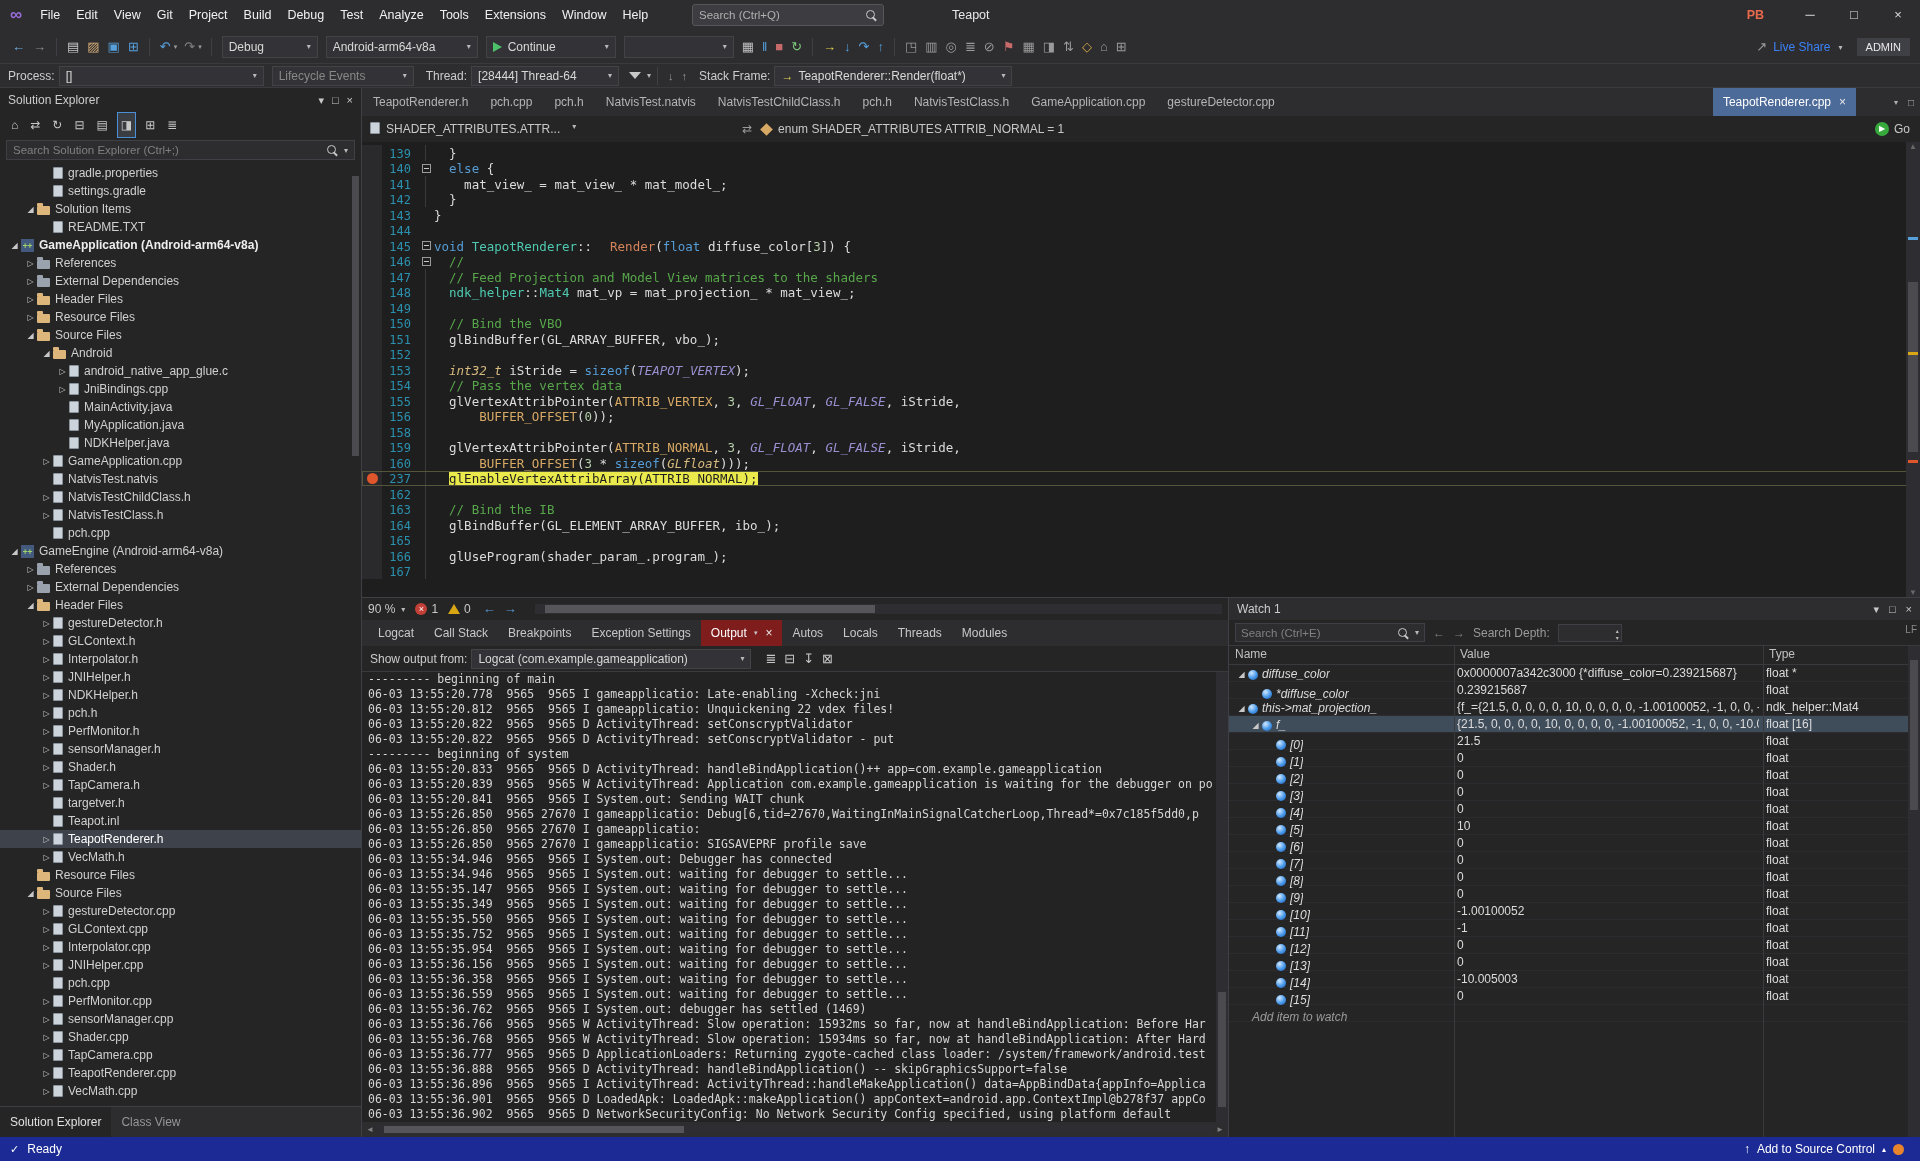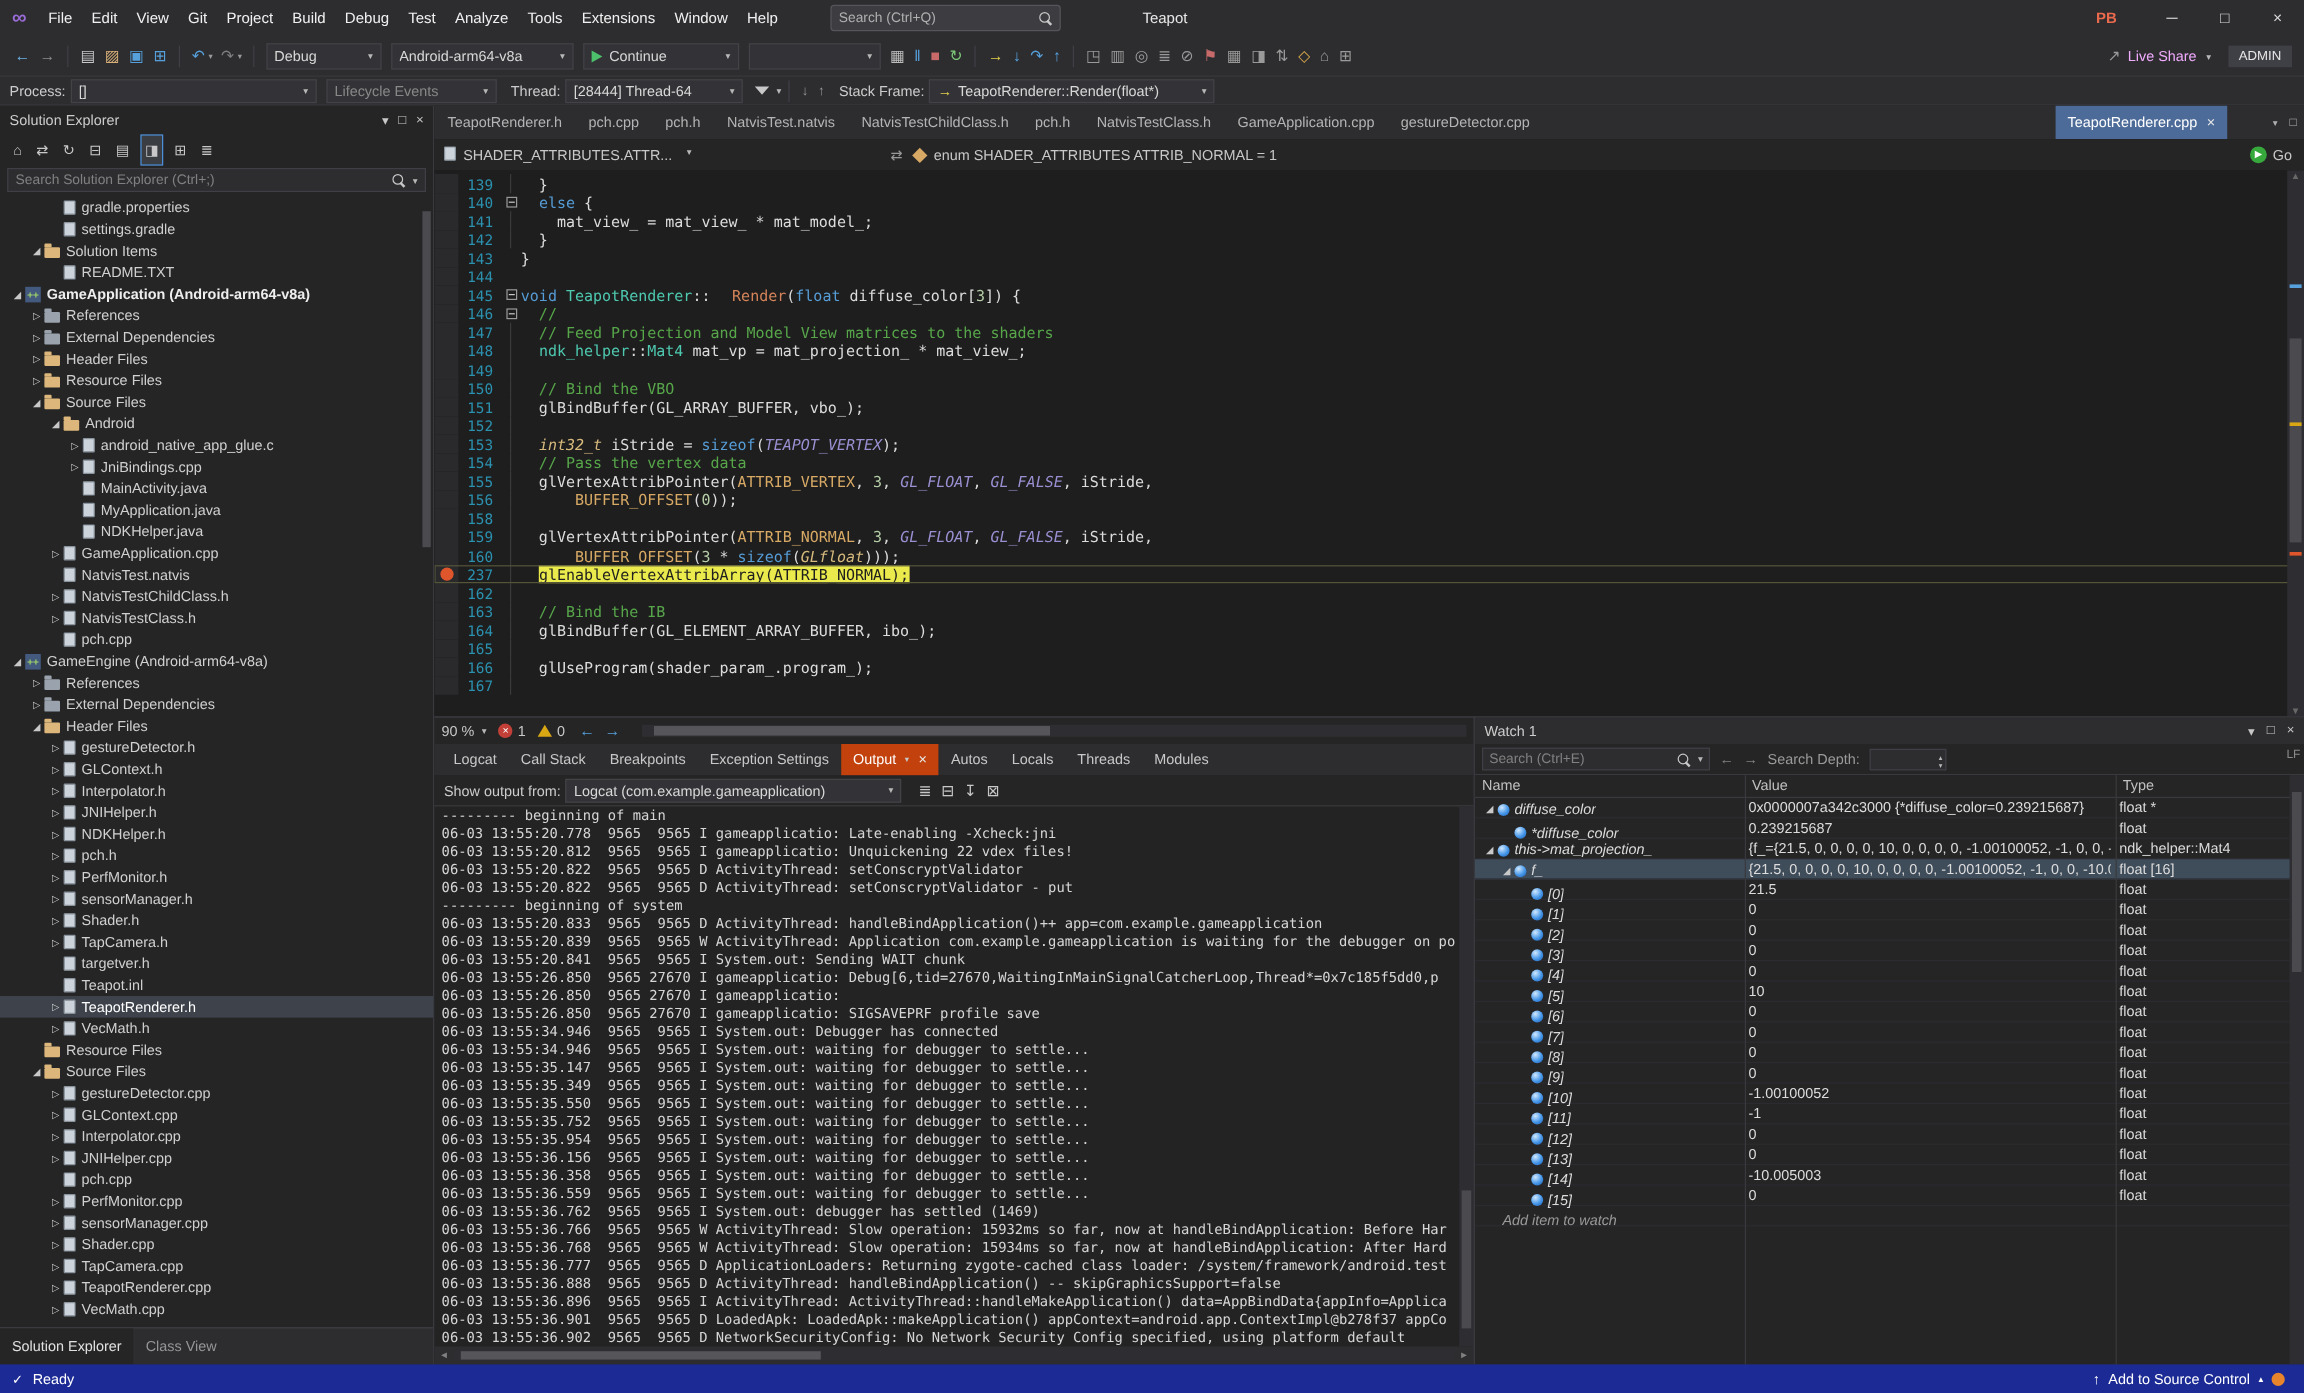--- a/index.html
+++ b/index.html
@@ -26,21 +26,21 @@
   .tbg{display:inline-flex;align-items:center;}
   .tbi{font-size:13px;line-height:22px;padding:0 4px;cursor:default;}
   .tbi.boxed{border:1px solid #4a90d9;background:#3a3d41;}
   .tbi-caret{font-size:7px;color:#9a9a9a;margin:0 3px 0 -1px;}
   .tsep{width:1px;height:18px;background:#3f3f46;margin:0 6px;display:inline-block;}
   .combo{display:inline-flex;align-items:center;height:22px;background:#333337;border:1px solid #434346;padding:0 6px;margin:0 4px;color:#d8d8d8;font-size:12px;}
   .combo .val{white-space:nowrap;overflow:hidden;flex:1;}
   .caret{font-size:8px;color:#b8b8b8;margin-left:6px;}
   .play{width:0;height:0;border-left:9px solid #4cc06a;border-top:5px solid transparent;border-bottom:5px solid transparent;margin-right:6px;}
   #tb-right{position:absolute;right:10px;top:0;height:34px;display:flex;align-items:center;}
-  #live-share{font-size:12px;color:#f0abfc;margin:0 2px;}
+  #live-share{font-size:12px;color:#3b82f6;margin:0 2px;}
   #admin-badge{margin-left:14px;padding:3px 9px;background:#3f3f46;color:#e8e8e8;font-size:11px;}
 
   
   #procbar{position:absolute;left:0;top:64px;width:1920px;height:24px;background:#2d2d30;border-bottom:1px solid #3a3a3e;display:flex;align-items:center;padding-left:8px;font-size:12px;color:#cccccc;}
   #procbar .combo{height:20px;}
   .funnel{width:0;height:0;border-left:6px solid transparent;border-right:6px solid transparent;border-top:7px solid #c8c8c8;margin:0 6px;}
   .proc-arrow{color:#e2cf4a;margin-right:5px;font-size:12px;}
 
   
   #sx{position:absolute;left:0;top:88px;width:362px;height:1049px;background:#252526;border-right:1px solid #3f3f46;overflow:hidden;}
@@ -110,21 +110,21 @@
   #edbottom{position:absolute;left:362px;top:597px;width:866px;height:23px;background:#252526;border-top:1px solid #3f3f46;display:flex;align-items:center;padding:0 6px;font-size:12px;color:#c8c8c8;}
   .err-circle{width:12px;height:12px;border-radius:50%;background:#c24038;color:#fff;font-size:9px;line-height:12px;text-align:center;margin:0 4px 0 10px;}
   .warn-tri{width:0;height:0;border-left:6px solid transparent;border-right:6px solid transparent;border-bottom:10px solid #d9a614;margin:0 4px 0 10px;}
   #ed-hscroll{flex:1;height:10px;background:#2e2e32;margin-left:14px;position:relative;}
   #ed-hthumb{position:absolute;left:10px;top:1px;width:330px;height:8px;background:#55555a;}
 
   
   #output{position:absolute;left:362px;top:620px;width:866px;height:517px;background:#232324;}
   #out-tabs{height:26px;background:#2d2d30;display:flex;align-items:stretch;padding-left:6px;}
   .out-tab{padding:0 10px;display:flex;align-items:center;font-size:12px;color:#c8c8c8;white-space:nowrap;}
-  .out-tab.active{background:#c2410c;color:#ffffff;}
+  .out-tab.active{background:#7f1d1d;color:#ffffff;}
   .tab-caret{font-size:7px;margin-left:7px;color:#c8c8c8;}
   #out-opts{height:26px;background:#252526;border-bottom:1px solid #3a3a3e;display:flex;align-items:center;padding:0 8px;font-size:12px;color:#cccccc;}
   #out-log{position:absolute;left:0;top:52px;width:854px;height:450px;overflow:hidden;padding-left:6px;}
   .log-line{height:15px;line-height:15px;font:11.5px "DejaVu Sans Mono",monospace;color:#d6d6d6;white-space:pre;}
   #out-vscroll{position:absolute;right:0;top:52px;width:12px;height:450px;background:#2e2e32;}
   #out-vthumb{position:absolute;left:2px;top:320px;width:8px;height:115px;background:#4a4a4f;}
   #out-hscroll{position:absolute;left:0;bottom:0;width:866px;height:15px;background:#2d2d30;display:flex;align-items:center;}
   #out-hscroll .arr{width:16px;text-align:center;color:#808080;font-size:8px;}
   #out-htrack{flex:1;height:9px;background:#2e2e32;position:relative;}
   #out-hthumb{position:absolute;left:6px;top:1px;width:300px;height:7px;background:#55555a;}

